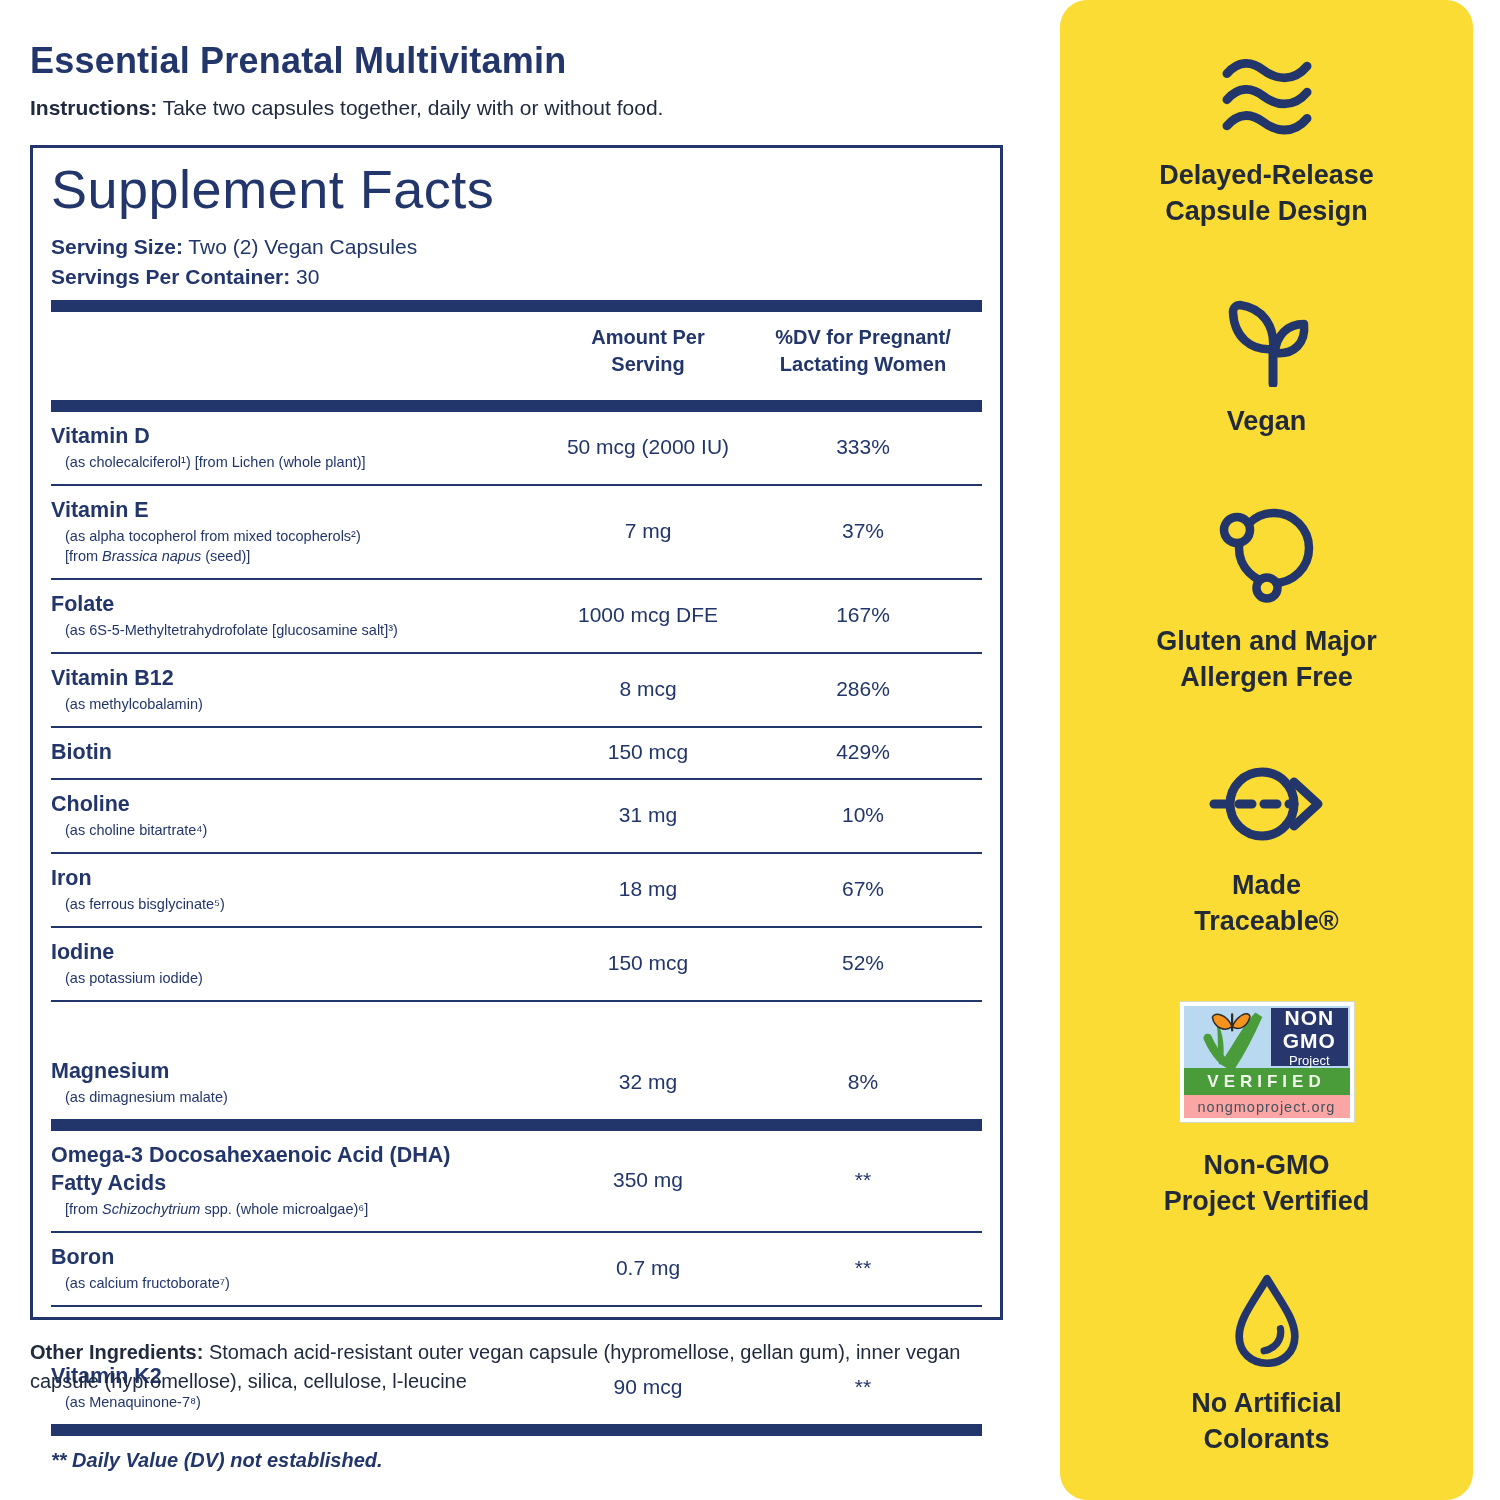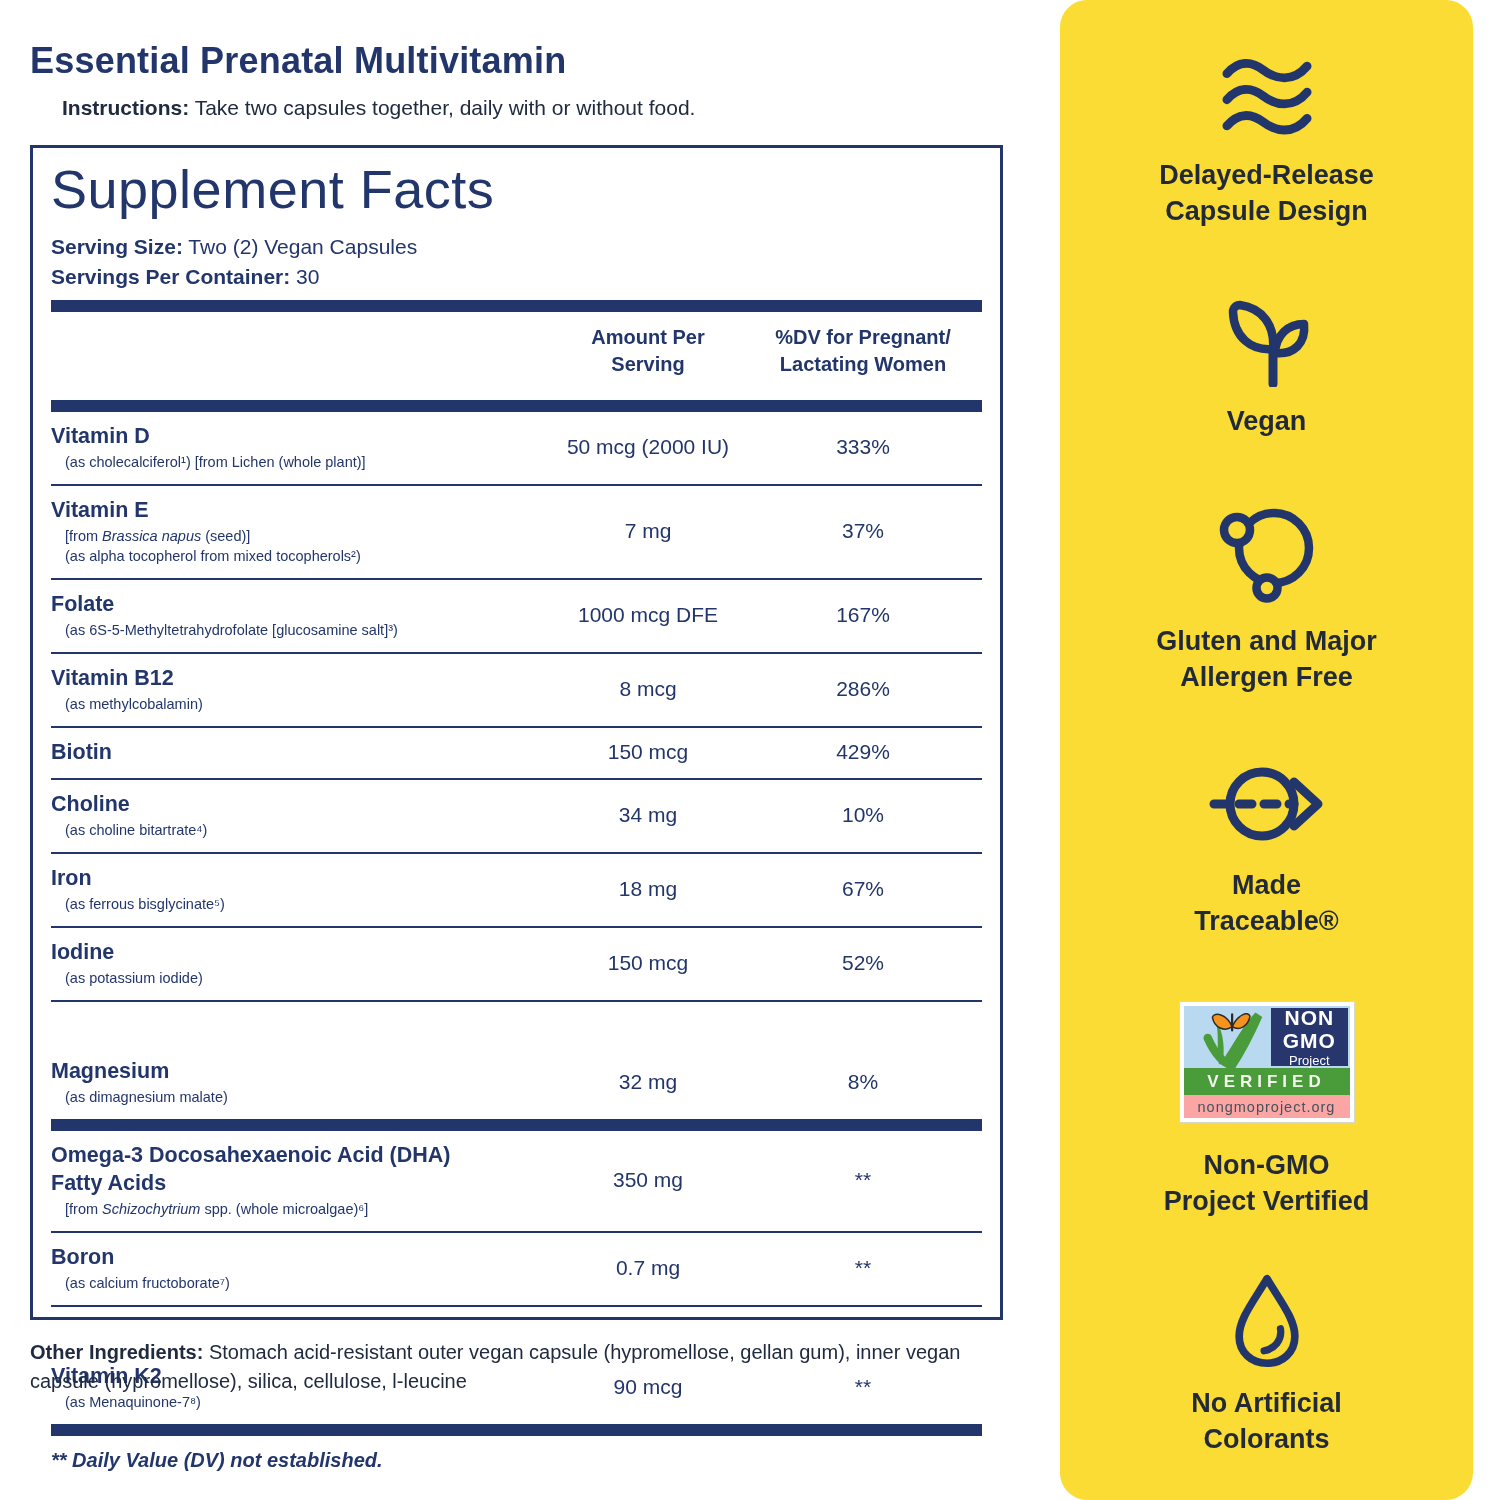--- a/index.html
+++ b/index.html
@@ -7,21 +7,21 @@
     --dark:#222a38;
     --yellow:#fbdc34;
   }
   *{margin:0;padding:0;box-sizing:border-box;}
   html,body{background:#fff;}
   body{font-family:"Liberation Sans", sans-serif;color:var(--navy);}
   .page{position:relative;width:1500px;height:1500px;background:#fff;overflow:hidden;}
 
   
   .product-title{position:absolute;left:30px;top:40px;font-size:36px;font-weight:700;color:var(--navy);letter-spacing:.2px;}
-  .instructions{position:absolute;left:30px;top:96px;font-size:21px;color:#212b3f;margin-left:32px;}
+  .instructions{position:absolute;left:30px;top:96px;font-size:21px;color:#212b3f;}
   .instructions b{font-weight:700;}
 
   
   .facts{position:absolute;left:30px;top:145px;width:973px;height:1175px;border:3px solid var(--navy);padding:4px 18px 0;background:#fff;}
   .facts-title{text-align:left;font-size:54px;font-weight:400;color:var(--navy);margin:6px 0 12px;letter-spacing:.5px;}
   .serv{font-size:21px;line-height:30px;color:var(--navy);}
   .serv b{font-weight:700;}
   .bar{height:12px;background:var(--navy);margin-top:8px;}
   .bar2{height:12px;background:var(--navy);}
   .cols{display:grid;grid-template-columns:1fr 192px 238px;padding:12px 0 22px;}
@@ -96,22 +96,22 @@
             </div>
     </div>
     <div class="namount">50 mcg (2000 IU)</div>
     <div class="ndv">333%</div>
   </div>
         <div class="nrow">
     <div class="ncell">
       <div class="nname">Vitamin E</div>
 
       <div class="ndetail">
+              <div class="detail-line">(as alpha tocopherol from mixed tocopherols²)</div>
               <div class="detail-line">[from <em>Brassica napus</em> (seed)]</div>
-              <div class="detail-line">(as alpha tocopherol from mixed tocopherols²)</div>
             </div>
     </div>
     <div class="namount">7 mg</div>
     <div class="ndv">37%</div>
   </div>
         <div class="nrow">
     <div class="ncell">
       <div class="nname">Folate</div>
 
       <div class="ndetail">
@@ -141,21 +141,21 @@
     <div class="ndv">429%</div>
   </div>
         <div class="nrow">
     <div class="ncell">
       <div class="nname">Choline</div>
 
       <div class="ndetail">
               <div class="detail-line">(as choline bitartrate⁴)</div>
             </div>
     </div>
-    <div class="namount">34 mg</div>
+    <div class="namount">31 mg</div>
     <div class="ndv">10%</div>
   </div>
         <div class="nrow">
     <div class="ncell">
       <div class="nname">Iron</div>
 
       <div class="ndetail">
               <div class="detail-line">(as ferrous bisglycinate⁵)</div>
             </div>
     </div>

